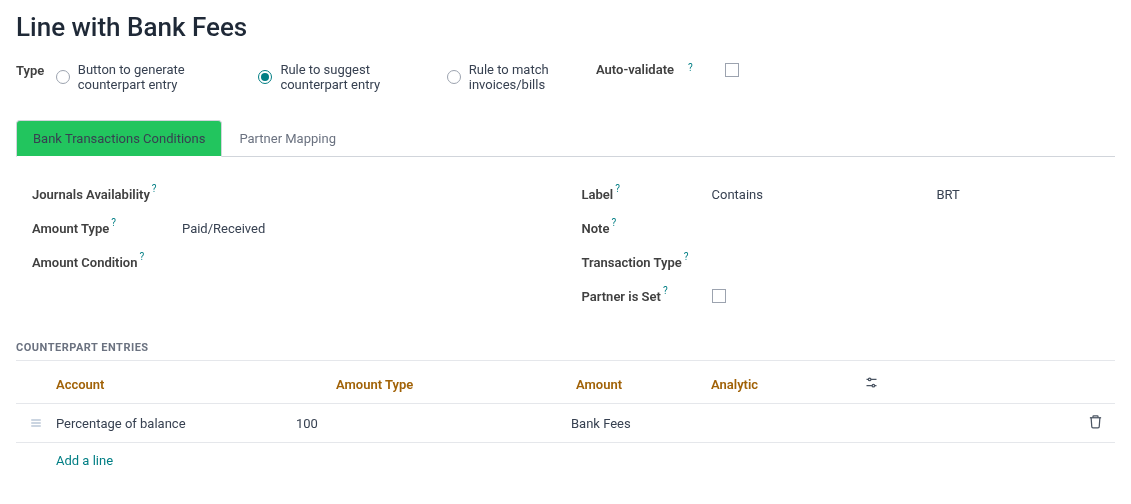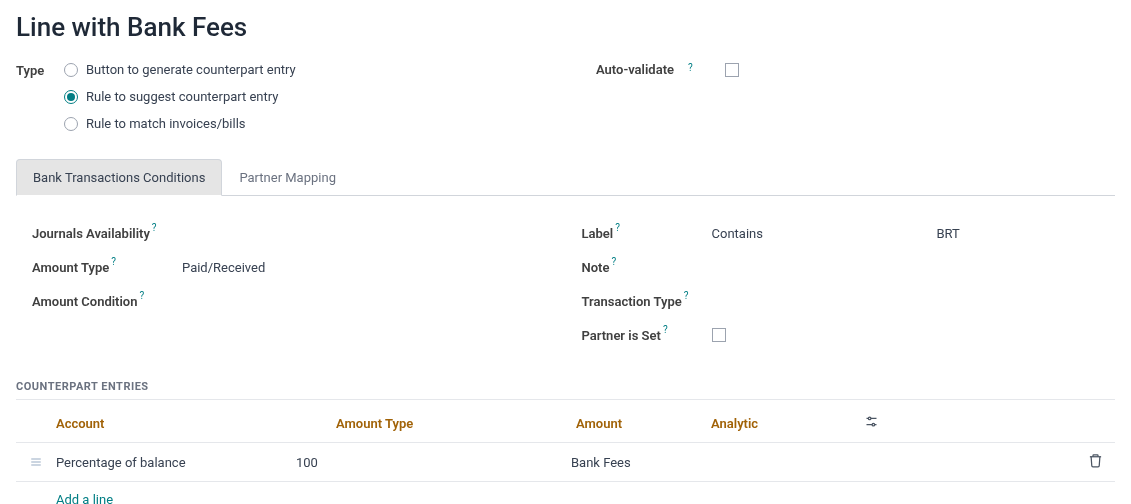--- a/index.html
+++ b/index.html
@@ -29,21 +29,21 @@
     .type-section {
       display: flex;
       align-items: flex-start;
     }
     .type-label-cell {
       width: 48px;
       padding-top: 1px;
     }
     .radio-group {
       display: flex;
-      flex-direction: column;
+      flex-direction: row;
       gap: 12px;
     }
     .radio-item {
       display: flex;
       align-items: center;
       gap: 8px;
       cursor: pointer;
     }
     .radio-circle {
       width: 14px;
@@ -114,21 +114,21 @@
       cursor: pointer;
       border: 1px solid transparent;
       border-bottom: none;
       margin-bottom: -1px;
     }
     .tab.active {
       color: #374151;
       border: 1px solid #d1d5db;
       border-bottom: 1px solid #ffffff;
       border-radius: 4px 4px 0 0;
-      background: #e5e5e5;
+      background: #22c55e;
     }
     .field-grid {
       display: flex;
       gap: 0;
     }
     .field-col {
       flex: 1;
     }
     .field-row {
       display: flex;

